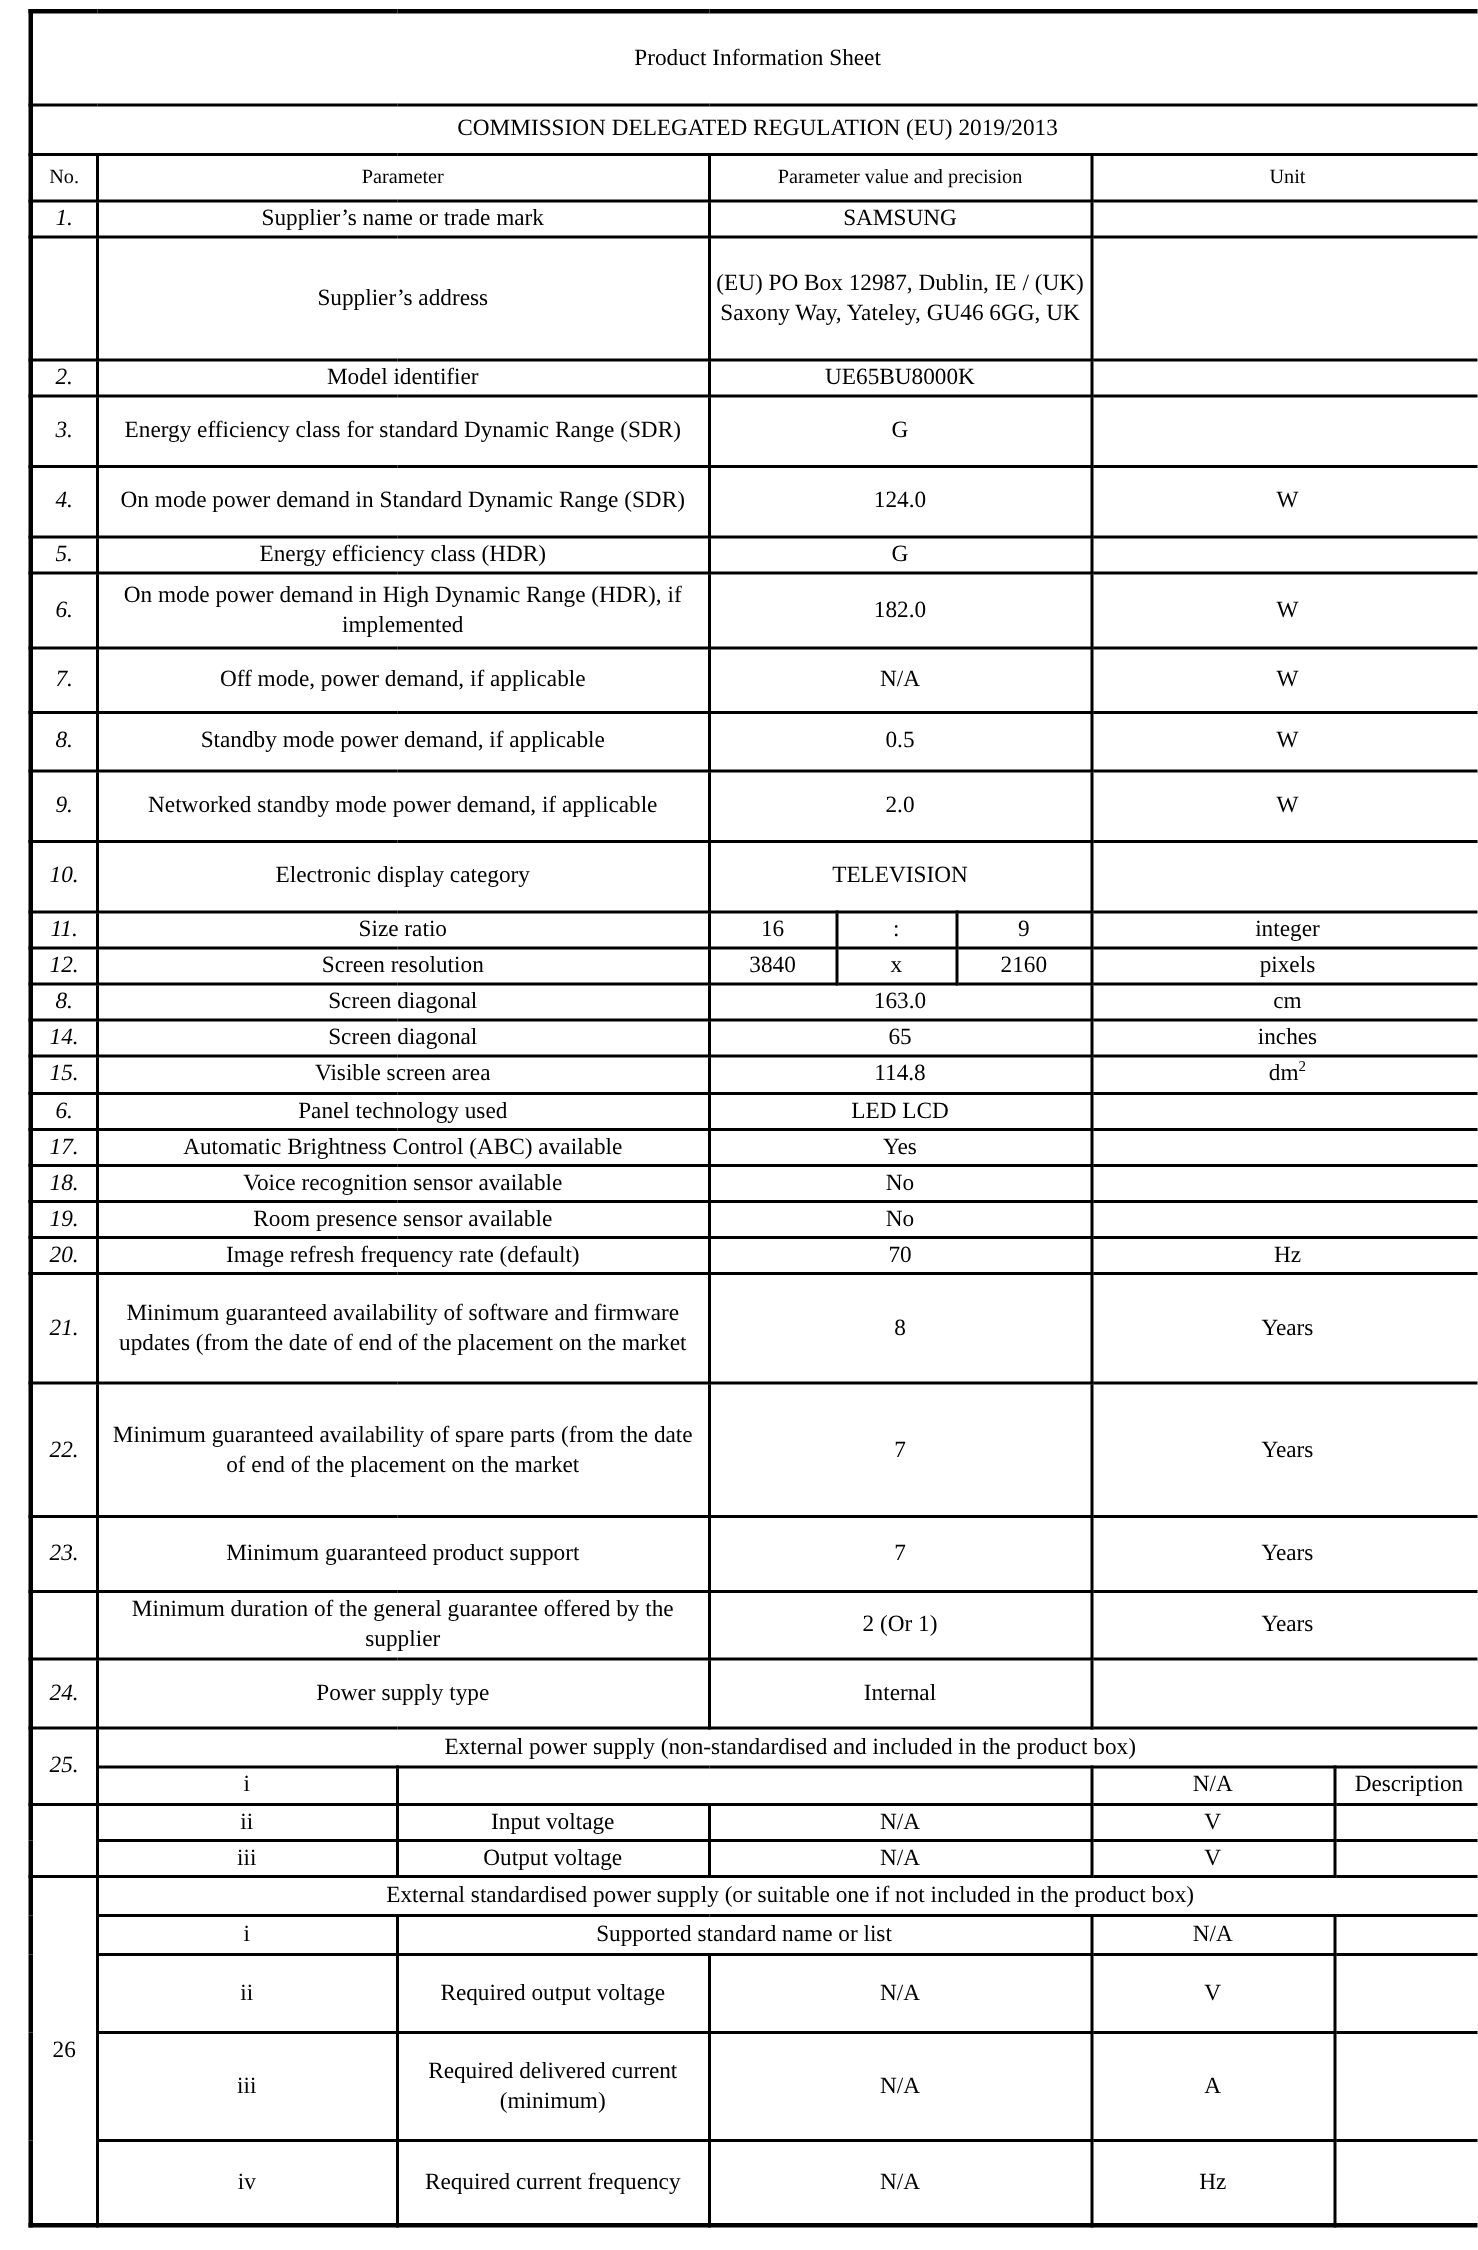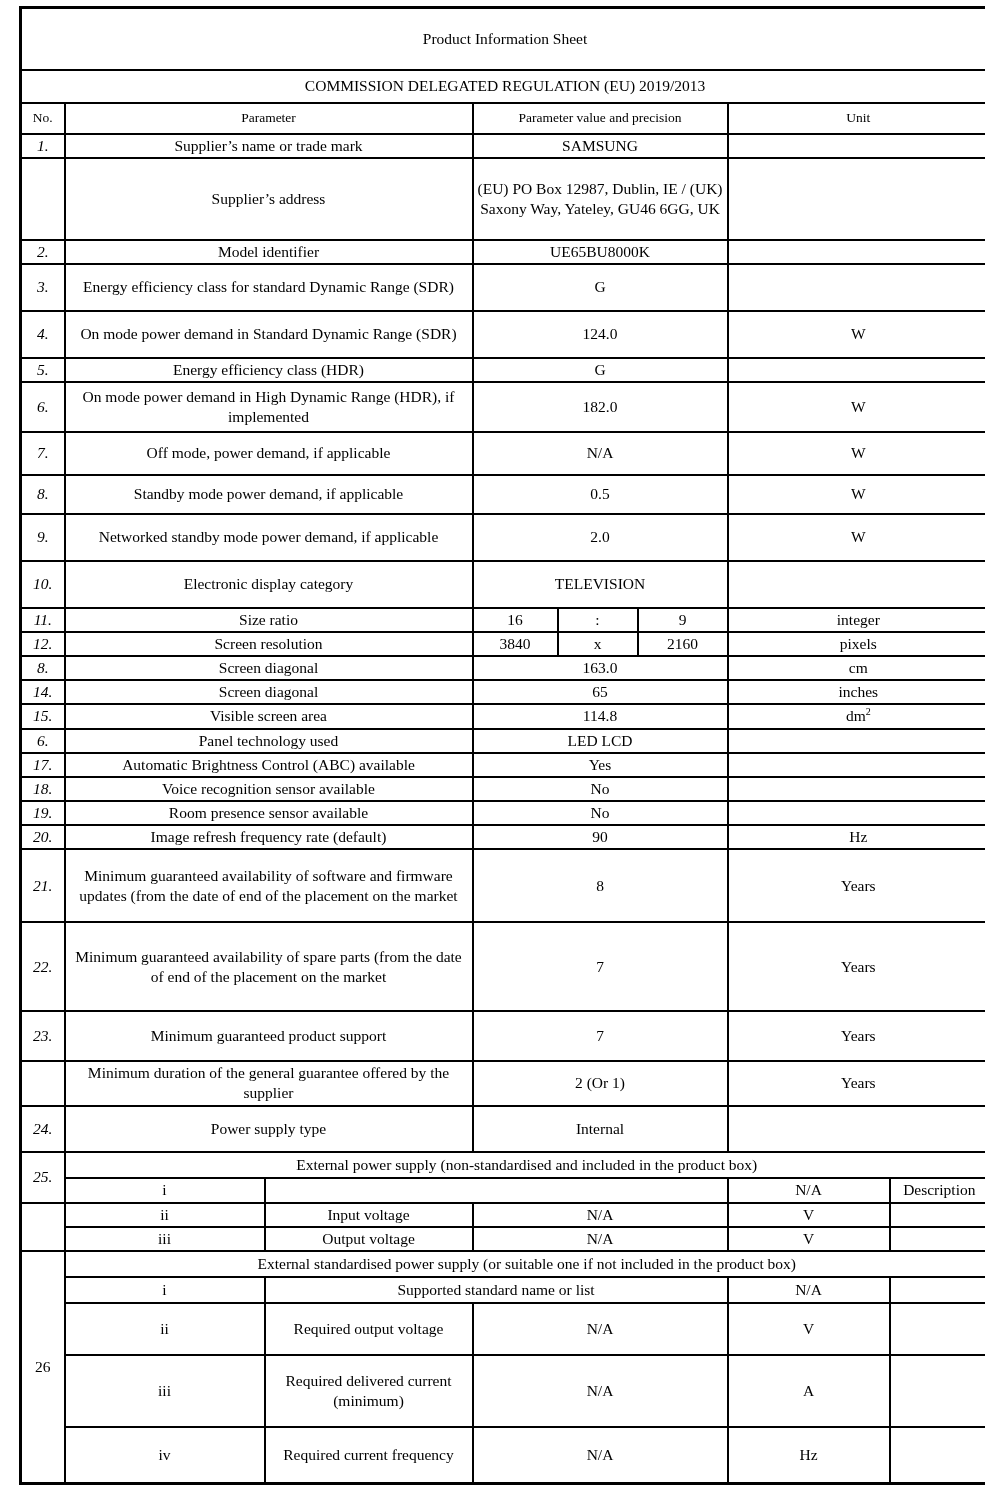--- a/index.html
+++ b/index.html
@@ -202,21 +202,21 @@
     </tr>
     <tr style="height:21px">
       <td class="no">19.</td>
       <td colspan="2">Room presence sensor available</td>
       <td colspan="3">No</td>
       <td colspan="2"></td>
     </tr>
     <tr style="height:22px">
       <td class="no">20.</td>
       <td colspan="2">Image refresh frequency rate (default)</td>
-      <td colspan="3">90</td>
+      <td colspan="3">70</td>
       <td colspan="2">Hz</td>
     </tr>
     <tr style="height:73px">
       <td class="no">21.</td>
       <td colspan="2">Minimum guaranteed availability of software and firmware updates (from the date of end of the placement on the market</td>
       <td colspan="3">8</td>
       <td colspan="2">Years</td>
     </tr>
     <tr style="height:89px">
       <td class="no">22.</td>

